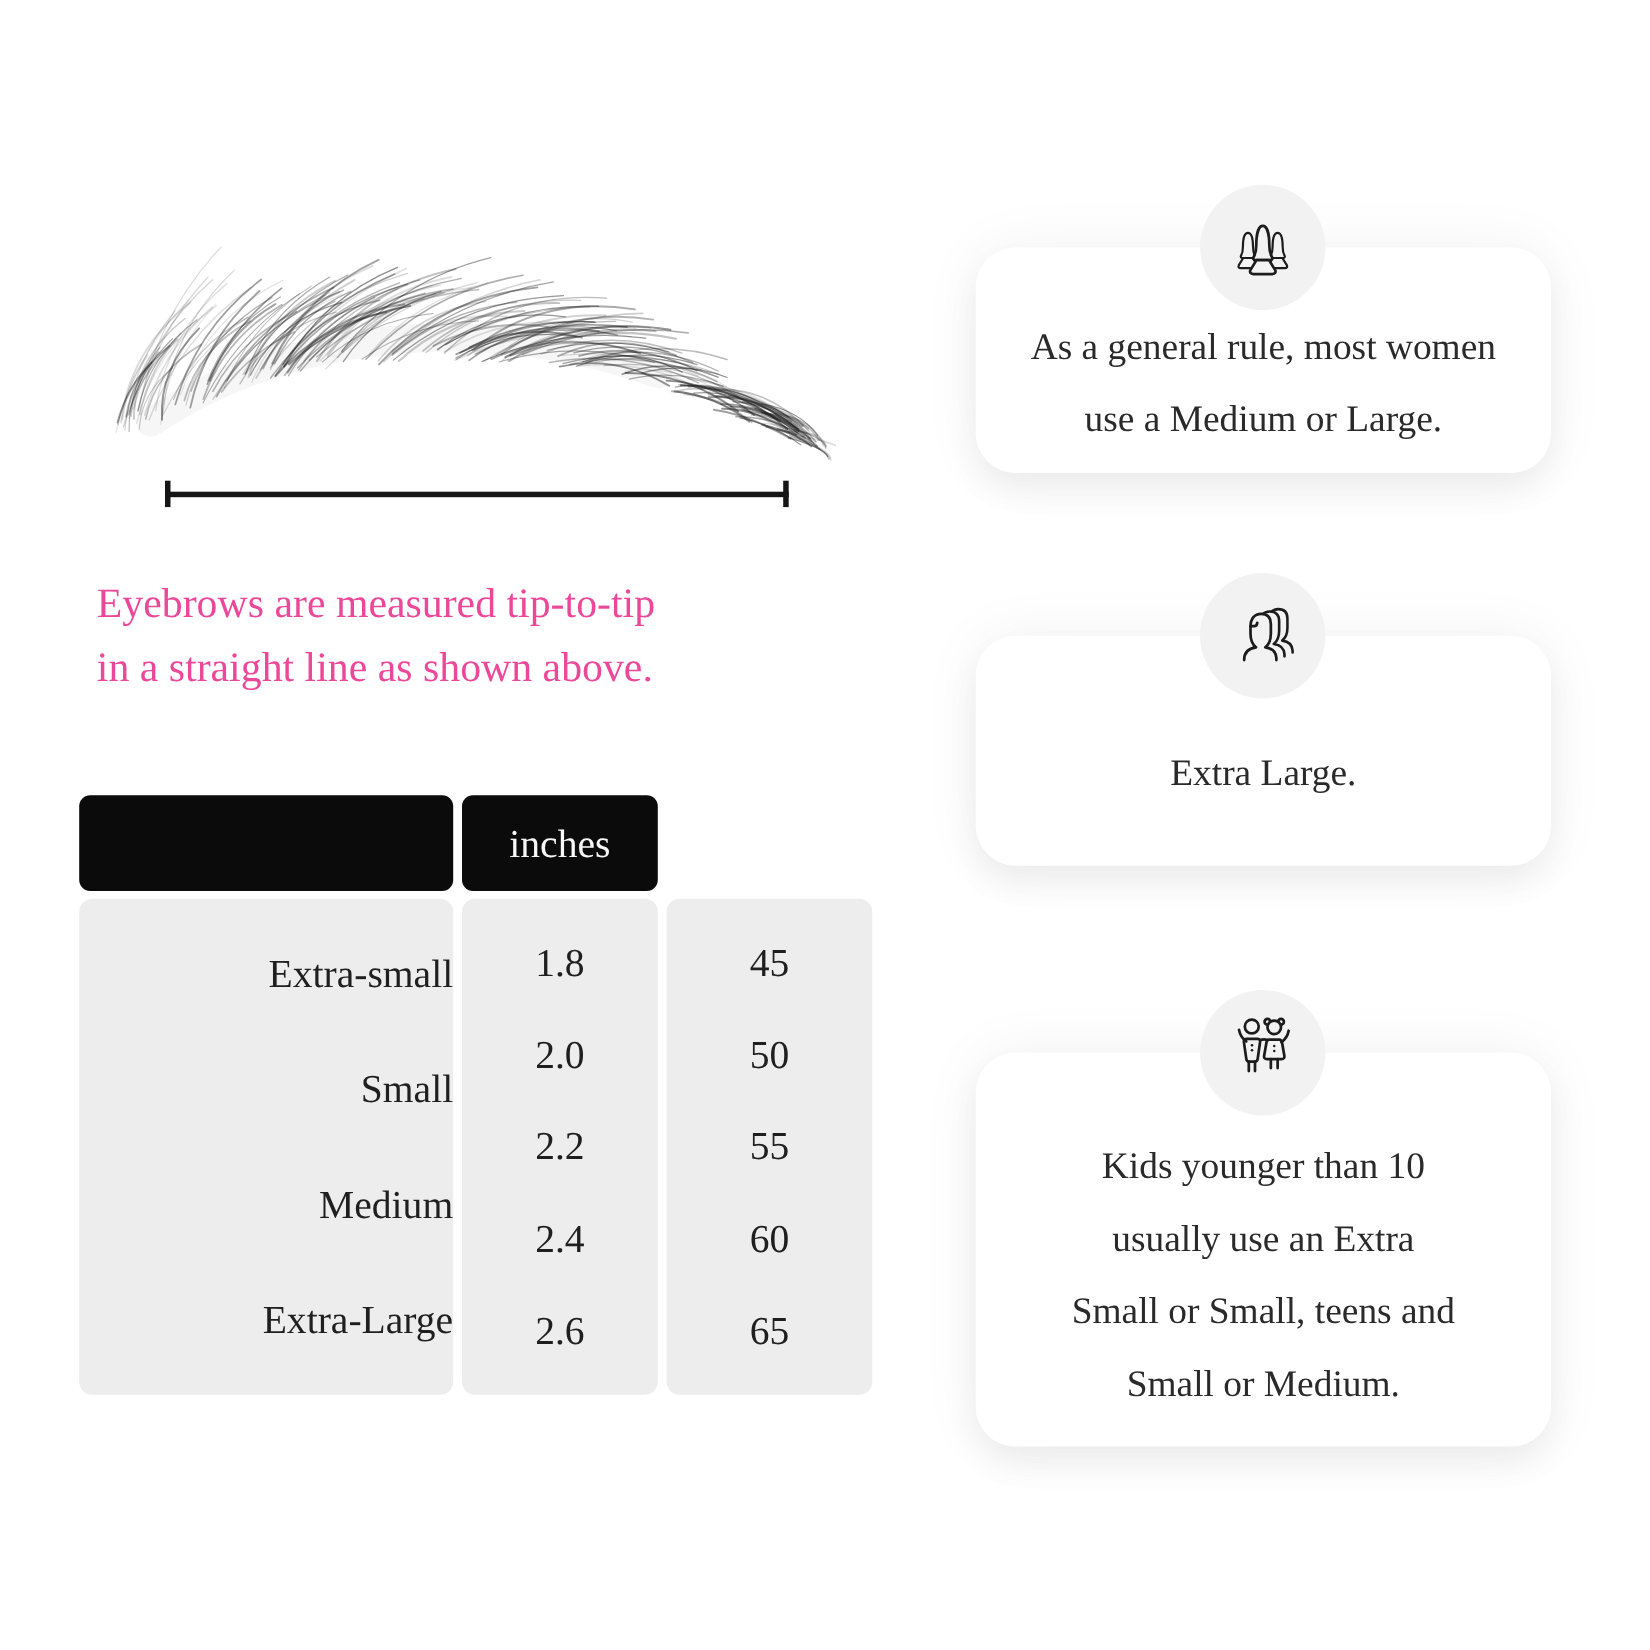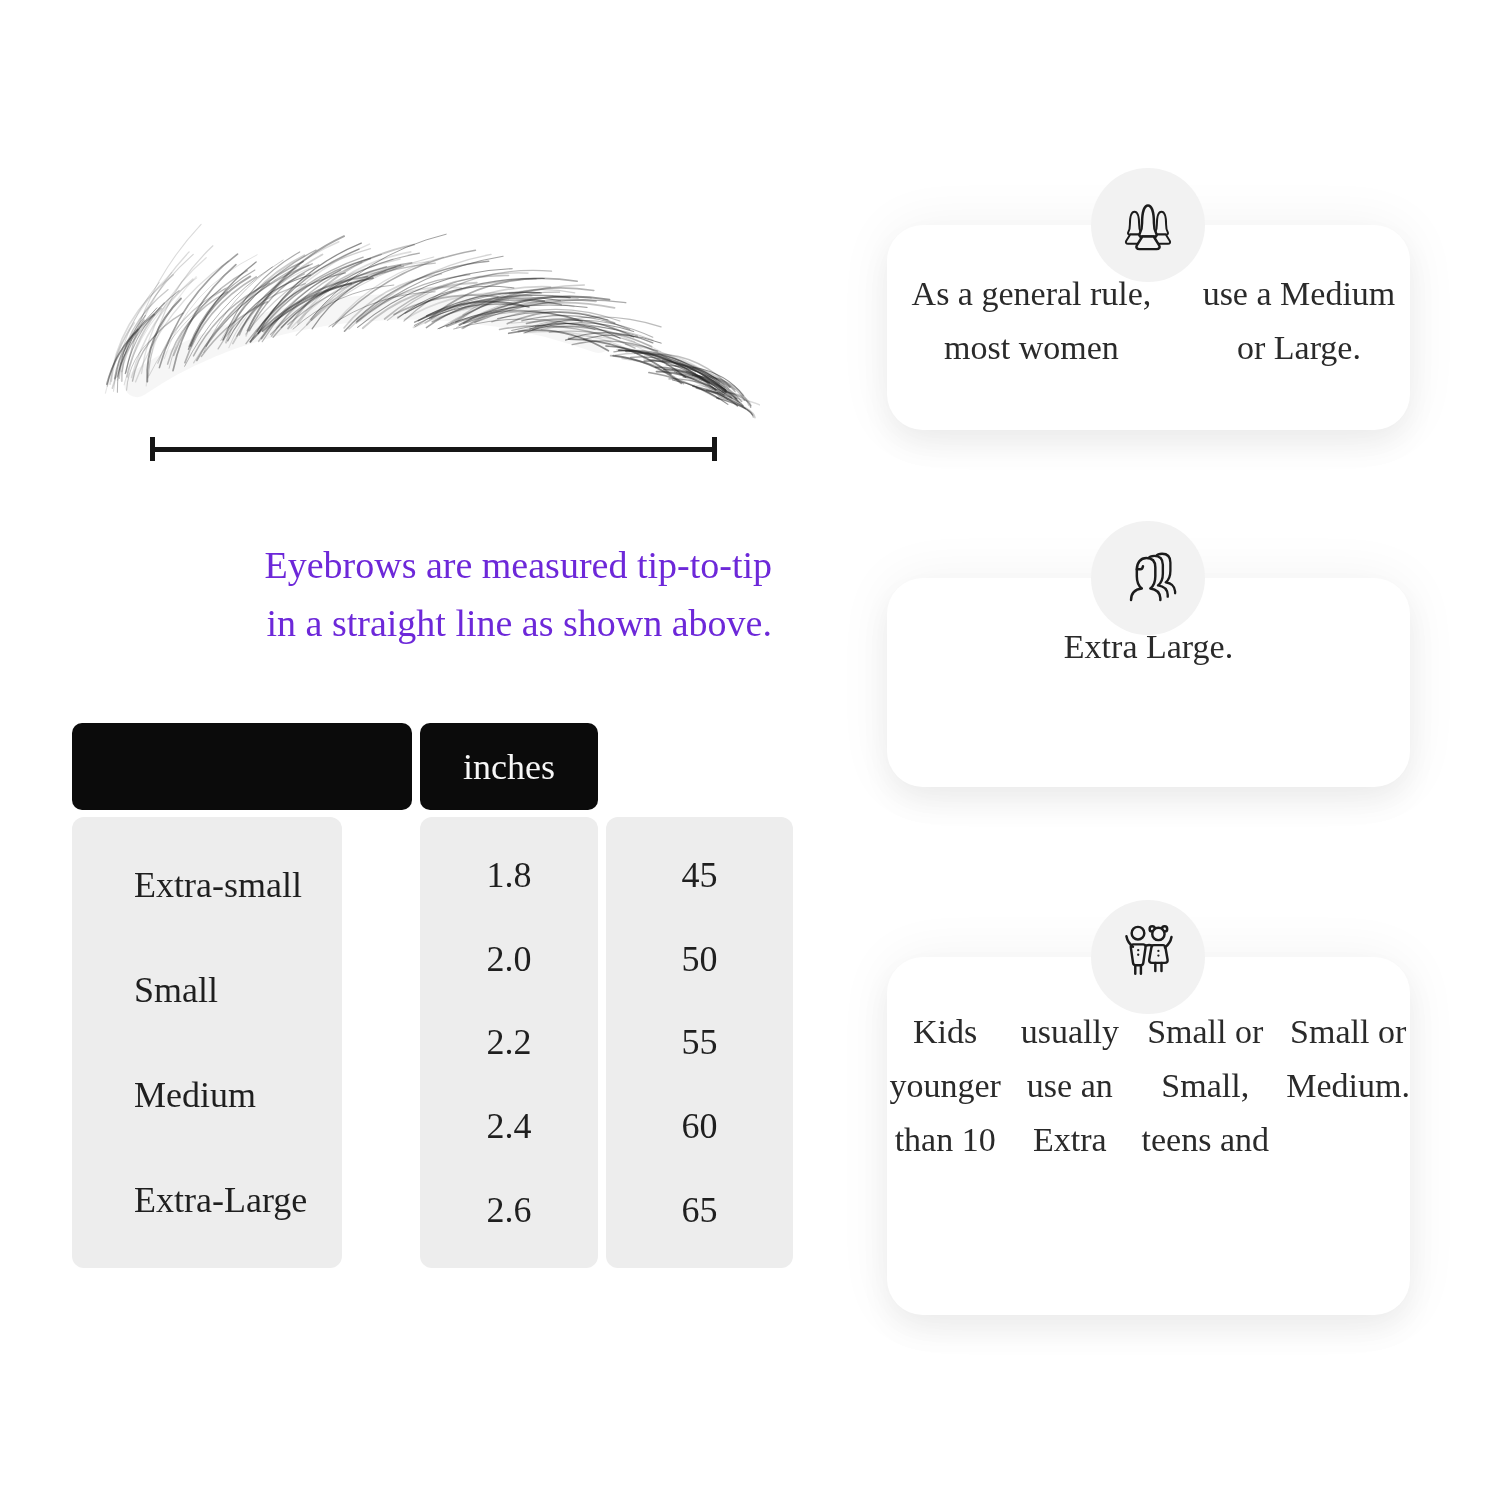--- a/index.html
+++ b/index.html
@@ -10,42 +10,42 @@
   .brow{position:absolute;left:100px;top:212px;width:660px;height:220px;}
 
   
   .mline{position:absolute;left:150px;top:437px;width:567px;height:24px;}
   .mline .bar{position:absolute;left:0;right:0;top:10px;height:5px;background:var(--line,#161616);}
   .mline .cap{position:absolute;top:0;width:5px;height:24px;background:var(--line,#161616);}
   .mline .cap.l{left:0;}
   .mline .cap.r{right:0;}
 
   
-  .caption{position:absolute;left:88px;top:536px;width:684px;text-align:right;
-           font-size:38px;line-height:58px;color:#6d28d9;}
+  .caption{position:absolute;left:88px;top:520px;width:684px;text-align:left;
+           font-size:38px;line-height:58px;color:#ec4899;}
 
   
   .hdr{position:absolute;top:723px;height:87px;background:var(--header-bg,#0a0a0a);border-radius:10px;
        color:var(--header-text,#ffffff);display:flex;align-items:center;justify-content:center;font-size:36px;}
   #hdr-label{left:72px;width:340px;}
   #hdr-inches{left:420px;width:178px;}
   #hdr-mm{left:606px;width:187px;}
   .col{position:absolute;top:817px;height:451px;background:var(--body-bg,#ededed);border-radius:12px;
        display:flex;flex-direction:column;justify-content:space-around;padding:16px 0;box-sizing:border-box;
        font-size:36px;color:#1f1f1f;}
-  #col-label{left:72px;width:270px;}
+  #col-label{left:72px;width:340px;align-items:flex-end;}
   #col-inches{left:420px;width:178px;}
   #col-mm{left:606px;width:187px;}
   .cell{text-align:center;}
   #col-label .cell{text-align:left;padding-left:62px;}
 
   
   .card{position:absolute;left:887px;width:523px;background:var(--card-bg,#ffffff);border-radius:36px;
         box-shadow:0 0 55px rgba(0,0,0,0.055),0 16px 30px rgba(0,0,0,0.05);
-        display:flex;flex-direction:row;justify-content:center;text-align:center;
+        display:flex;flex-direction:column;justify-content:center;text-align:center;
         font-size:34px;line-height:54px;color:#2a2a2a;box-sizing:border-box;z-index:1;gap:12px;}
   #card-women{top:225px;height:205px;padding-top:42px;}
   #card-men{top:578px;height:209px;padding-top:42px;}
   #card-kids{top:957px;height:358px;padding-top:48px;}
 
   .icircle{position:absolute;left:1091px;width:114px;height:114px;border-radius:50%;
            background:var(--circle-bg,#f2f2f2);display:flex;align-items:center;justify-content:center;z-index:2;}
   #circle-women{top:168px;}
   #circle-men{top:521px;}
   #circle-kids{top:900px;}

